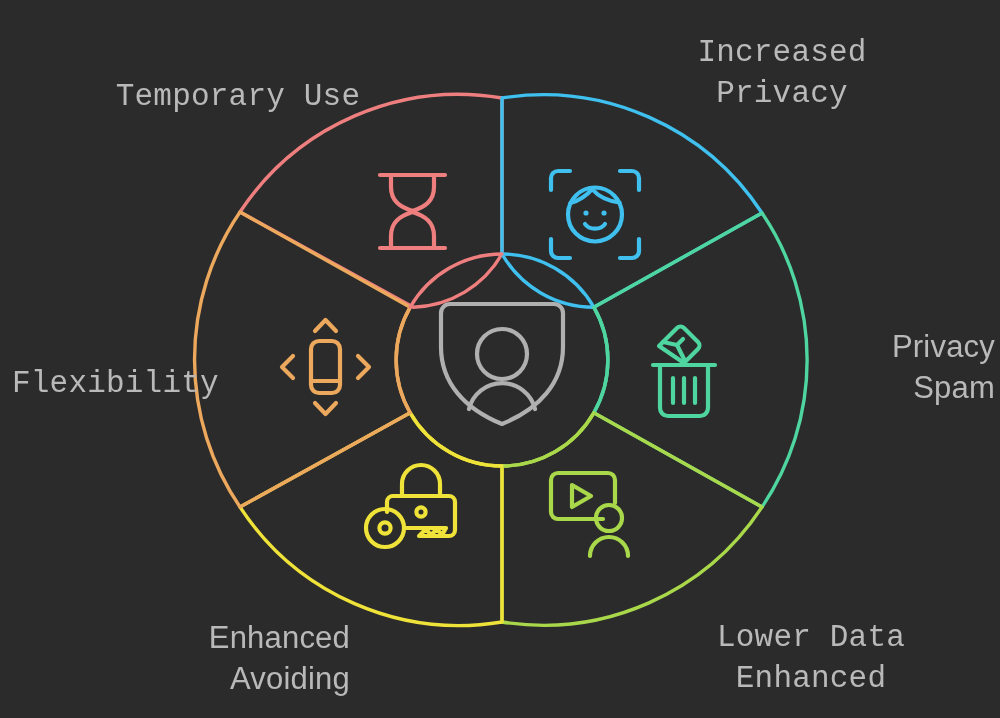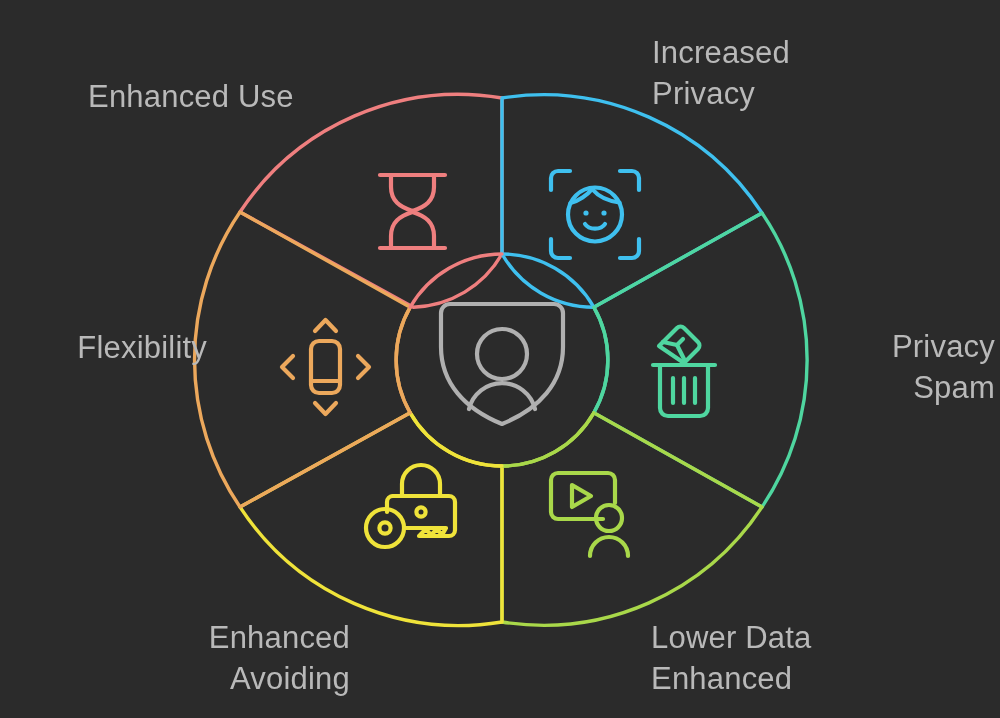--- a/index.html
+++ b/index.html
@@ -33,29 +33,29 @@
   .label {
     position: absolute;
     color: #b9b9b9;
     font-size: 31px;
     line-height: 1.32;
     font-weight: 400;
     letter-spacing: 0.2px;
     white-space: pre-line;
     user-select: none;
   }
-  .label.al-left  { text-align: left; }
+  .label.al-left  { text-align: center; font-family: Liberation Mono, monospace; }
   .label.al-right { text-align: right; }
 
   .lbl-temporary-use   { left: 88px;  top: 77px;  width: 300px; text-align: left; }
   .lbl-increased-privacy { left: 652px; top: 33px;  width: 260px; text-align: left; }
   .lbl-avoiding-spam   { left: 680px; top: 327px; width: 315px; text-align: right; }
   .lbl-lower-data      { left: 651px; top: 618px; width: 320px; text-align: left; }
   .lbl-enhanced-security { left: 60px;  top: 618px; width: 290px; text-align: right; }
-  .lbl-flexibility     { left: 12px;  top: 328px; width: 195px; text-align: right; }
+  .lbl-flexibility     { left: 12px;  top: 364px; width: 195px; text-align: right; font-family: Liberation Mono, monospace; }
 </style>
 </head>
 <body style="background: rgb(43, 43, 43);">
 
 <div id="stage">
 
   <svg class="diagram-svg" viewBox="0 0 1000 718" aria-hidden="true">
     <defs>
       <linearGradient id="gradRing1" x1="0%" y1="0%" x2="100%" y2="100%">
         <stop offset="0%" stop-color="#ef7f7f"></stop>
@@ -215,21 +215,21 @@
       <path d="M 315 331 l 10.5 -11 l 10.5 11"></path>
 
       <path d="M 315 403 l 10.5 11 l 10.5 -11"></path>
 
       <path d="M 293 356 l -11 11 l 11 11"></path>
 
       <path d="M 358 356 l 11 11 l -11 11"></path>
     </g>
   </svg>
 
-  <div class="label al-left lbl-temporary-use">Enhanced Use</div>
+  <div class="label al-left lbl-temporary-use">Temporary Use</div>
 
   <div class="label al-left lbl-increased-privacy">Increased
 Privacy</div>
 
   <div class="label al-right lbl-avoiding-spam">Privacy
 Spam</div>
 
   <div class="label al-left lbl-lower-data">Lower Data
 Enhanced</div>
 

